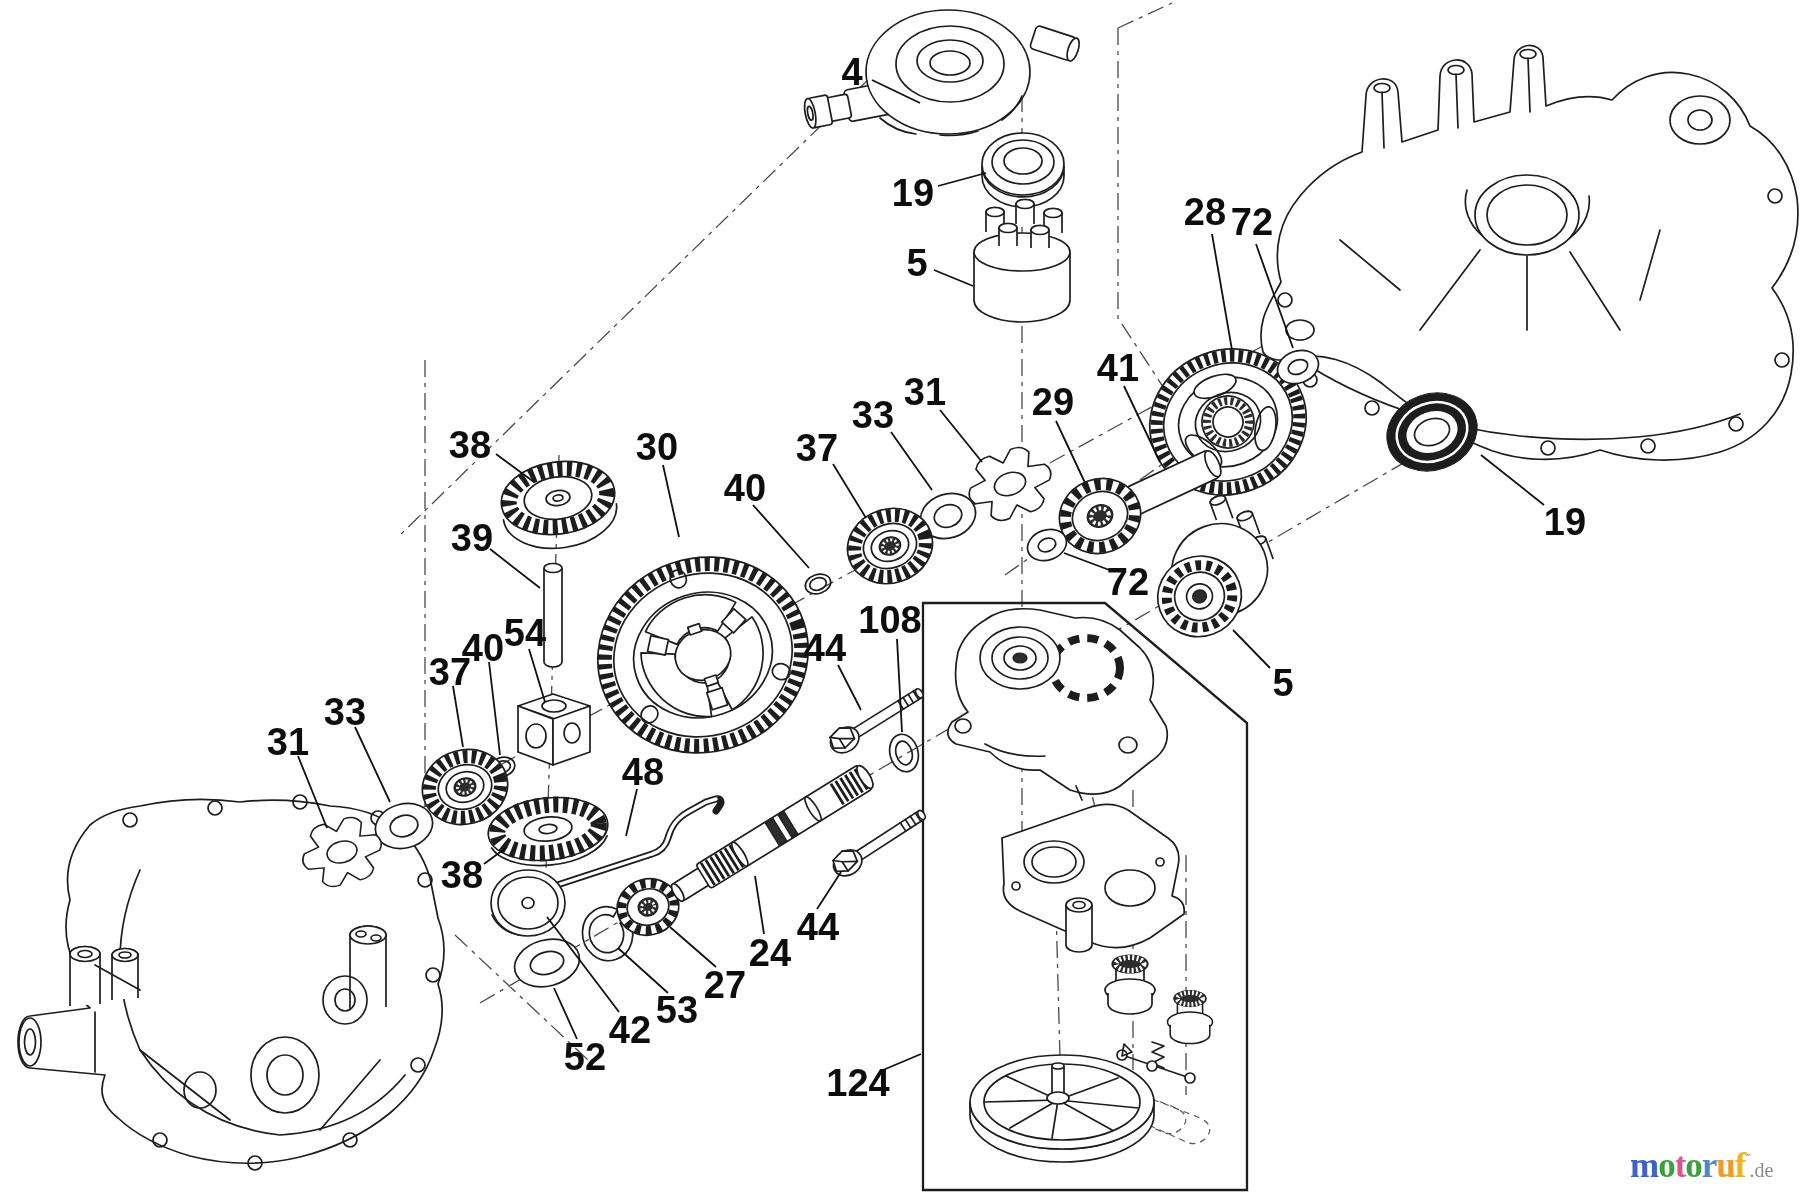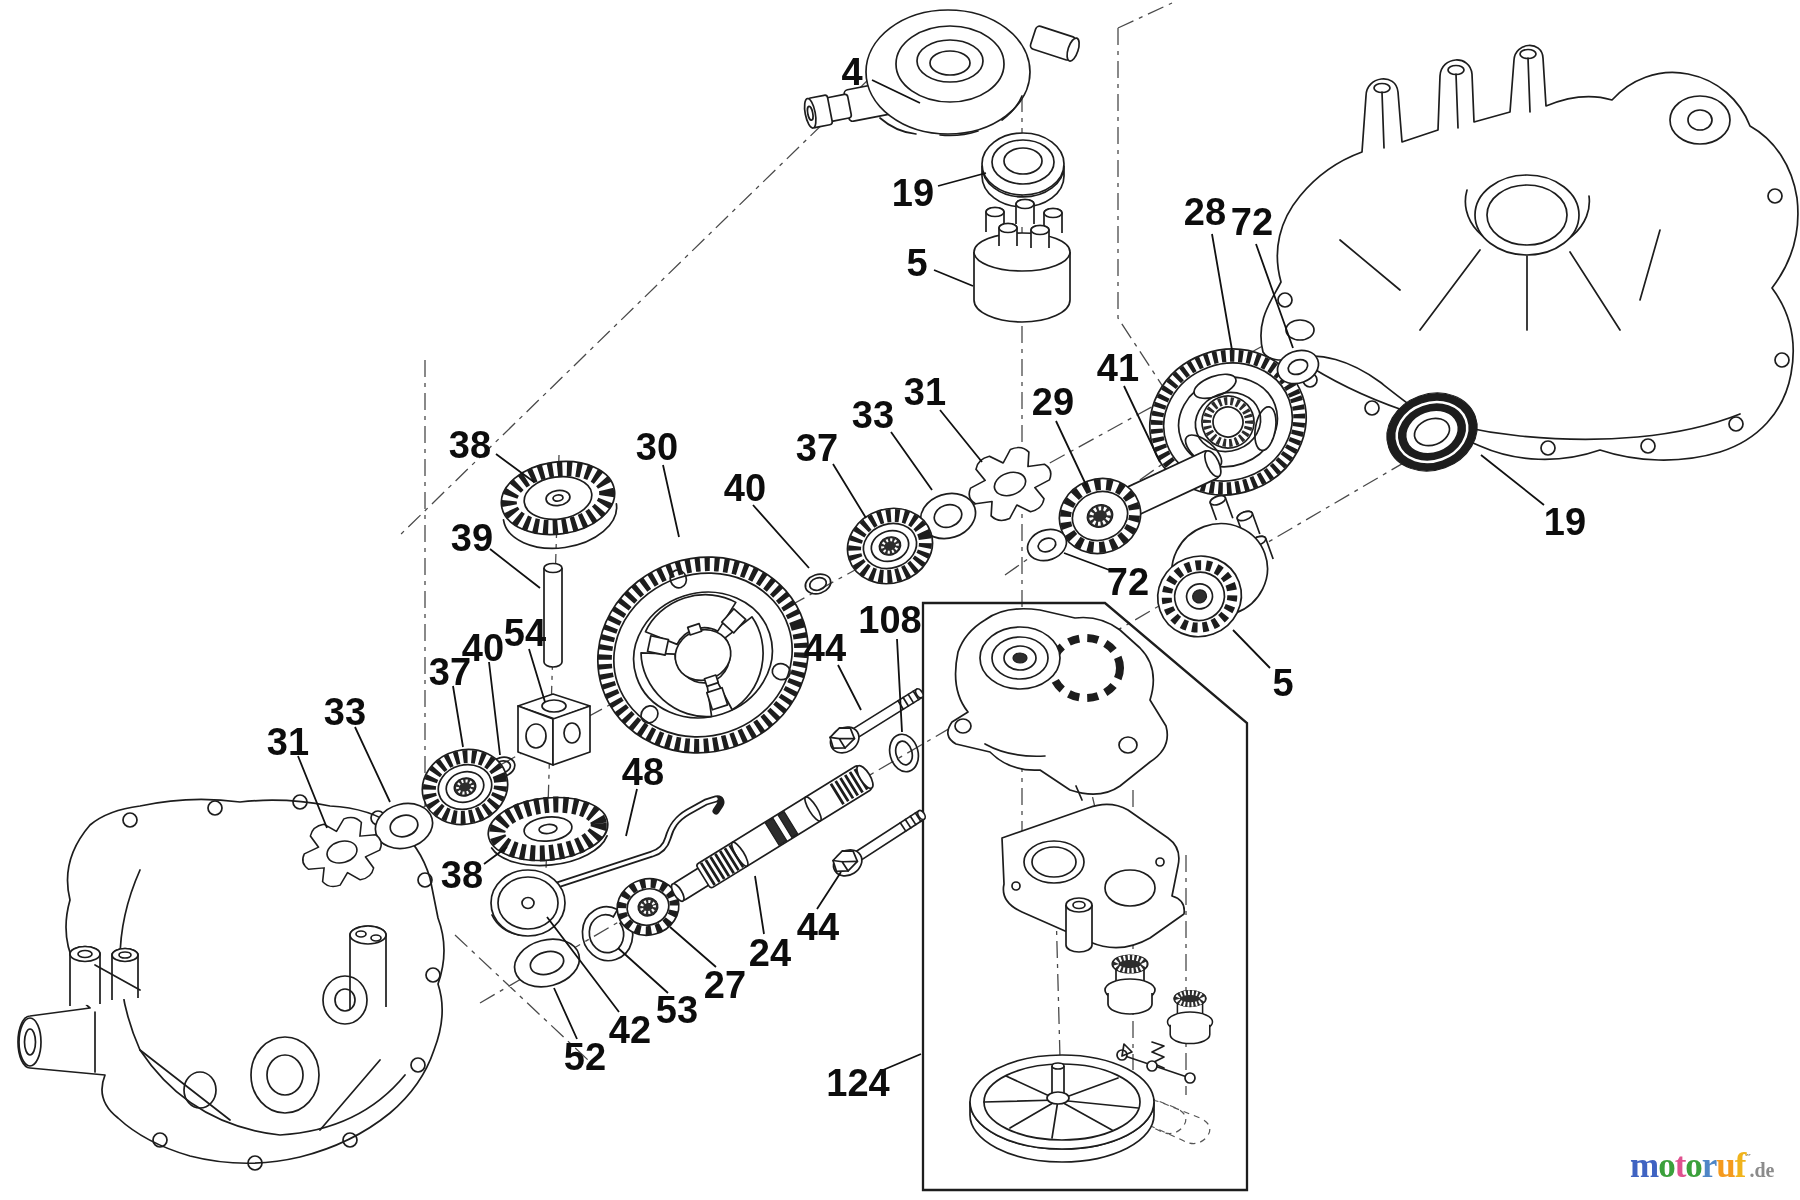--- a/index.html
+++ b/index.html
@@ -10,21 +10,21 @@
   .lnf {fill:#ffffff;stroke:#1d1d1d;stroke-width:1.7;stroke-linejoin:round}
   .dk  {fill:#2d2d2d;stroke:#1d1d1d;stroke-width:1.2}
   .dash {fill:none;stroke:#4a4a4a;stroke-width:1.3;stroke-dasharray:17 6 4 6}
   .dash2{fill:none;stroke:#555;stroke-width:1.2;stroke-dasharray:6 5}
   .leader{fill:none;stroke:#111;stroke-width:1.8}
   .callout{font:700 38px "Liberation Sans",sans-serif;fill:#0d0d0d}
   .logo{position:absolute;left:1630px;top:1148px;display:flex;align-items:baseline;
         font-family:"Liberation Serif",serif;font-weight:700;letter-spacing:-1px}
   .logo .lt{font-size:35px;line-height:1}
   .logo .tmark{font-size:12px;color:#9a9a9a;margin-left:1px;transform:translateY(-14px)}
-  .logo .tld{font-size:20px;font-weight:700;letter-spacing:0}
+  .logo .tld{font-size:20px;font-weight:400;letter-spacing:0}
 </style>
 </head>
 <body>
 
 <div class="stage">
 <svg width="1800" height="1200" viewBox="0 0 1800 1200">
 
   <defs>
 
     <g id="bevel37">

